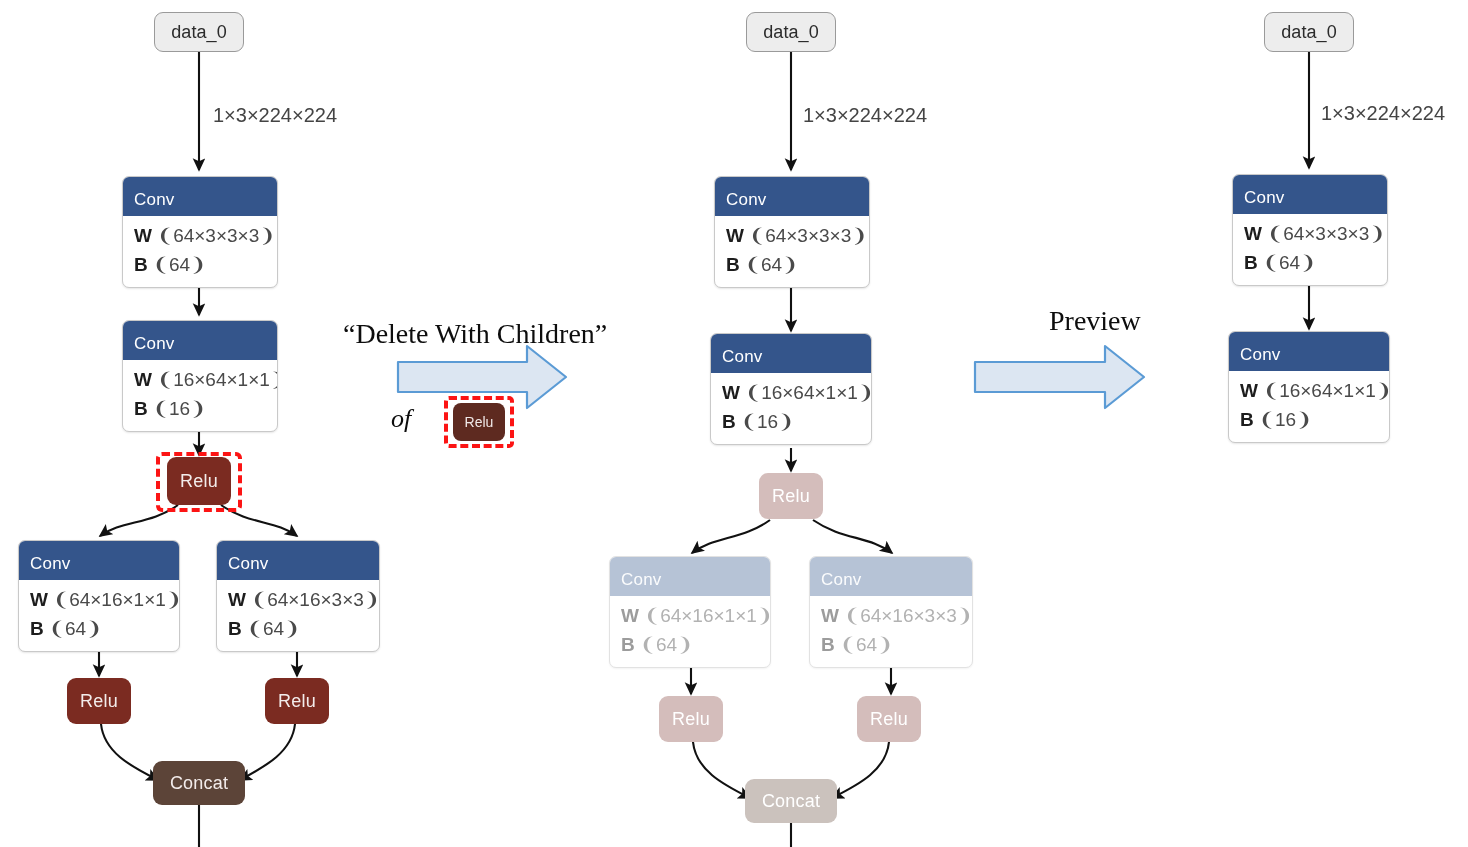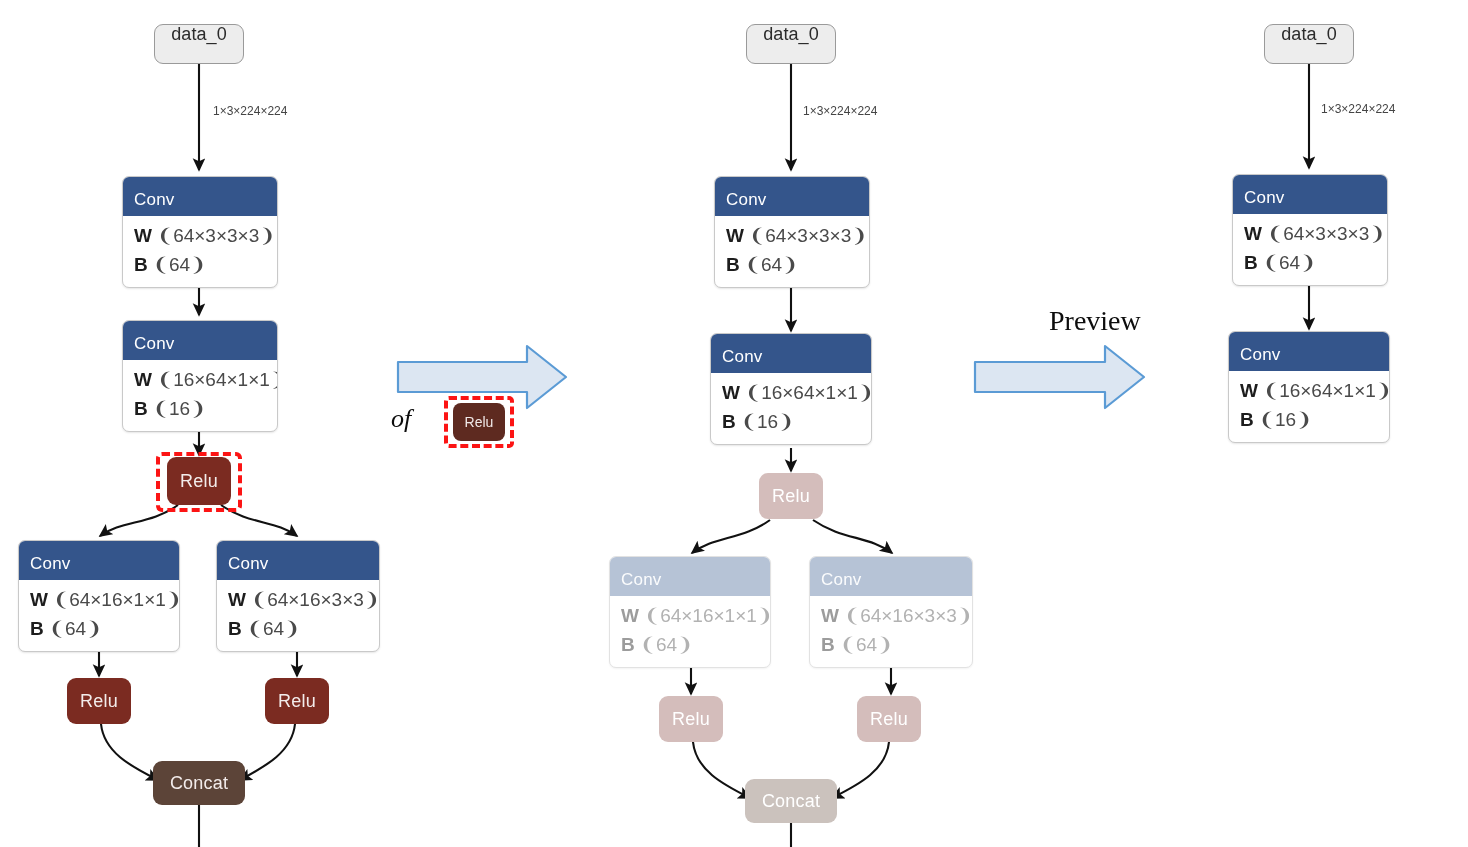--- a/index.html
+++ b/index.html
@@ -30,24 +30,23 @@
   .io-node {
     position: absolute;
     box-sizing: border-box;
     background: #ededed;
     border: 1px solid #9a9a9a;
     border-radius: 9px;
     color: #2b2b2b;
     font-size: 18px;
     line-height: 1;
     display: flex;
-    align-items: flex-start;
+    align-items: center;
     justify-content: center;
     letter-spacing: .1px;
-    margin-top: 12px;
   }
 
   
   .op-card {
     position: absolute;
     box-sizing: border-box;
     background: #ffffff;
     border: 1px solid #c9c9c9;
     border-radius: 7px;
     overflow: hidden;
@@ -114,21 +113,21 @@
     position: absolute;
     box-sizing: border-box;
     border: 4px dashed #fc1414;
     border-radius: 6px;
     background: transparent;
   }
 
   
   .edge-label {
     position: absolute;
-    font-size: 12px;
+    font-size: 20px;
     color: #444444;
     white-space: nowrap;
     line-height: 1;
   }
 
   
   .callout {
     position: absolute;
     font-family: "Liberation Serif", serif;
     font-size: 28px;
@@ -276,20 +275,21 @@
   <div class="act-node" style="left:67px; top:678px; width:64px; height:46px;">
     <span>Relu</span>
   </div>
   <div class="act-node" style="left:265px; top:678px; width:64px; height:46px;">
     <span>Relu</span>
   </div>
   <div class="act-node concat" style="left:153px; top:761px; width:92px; height:44px;">
     <span>Concat</span>
   </div>
 
+  <div class="callout" style="left:343px; top:320px;">“Delete With Children”</div>
   <div class="callout small" style="left:391px; top:406px;">of</div>
   <div class="mini-chip" style="left:453px; top:403px; width:52px; height:38px;">
     <span>Relu</span>
   </div>
   <div class="mini-selection" style="left:444px; top:396px; width:70px; height:52px;"></div>
 
   <div class="io-node" style="left:746px; top:12px; width:90px; height:40px;">
     <span>data_0</span>
   </div>
   <div class="edge-label" style="left:803px; top:105px;">1×3×224×224</div>

